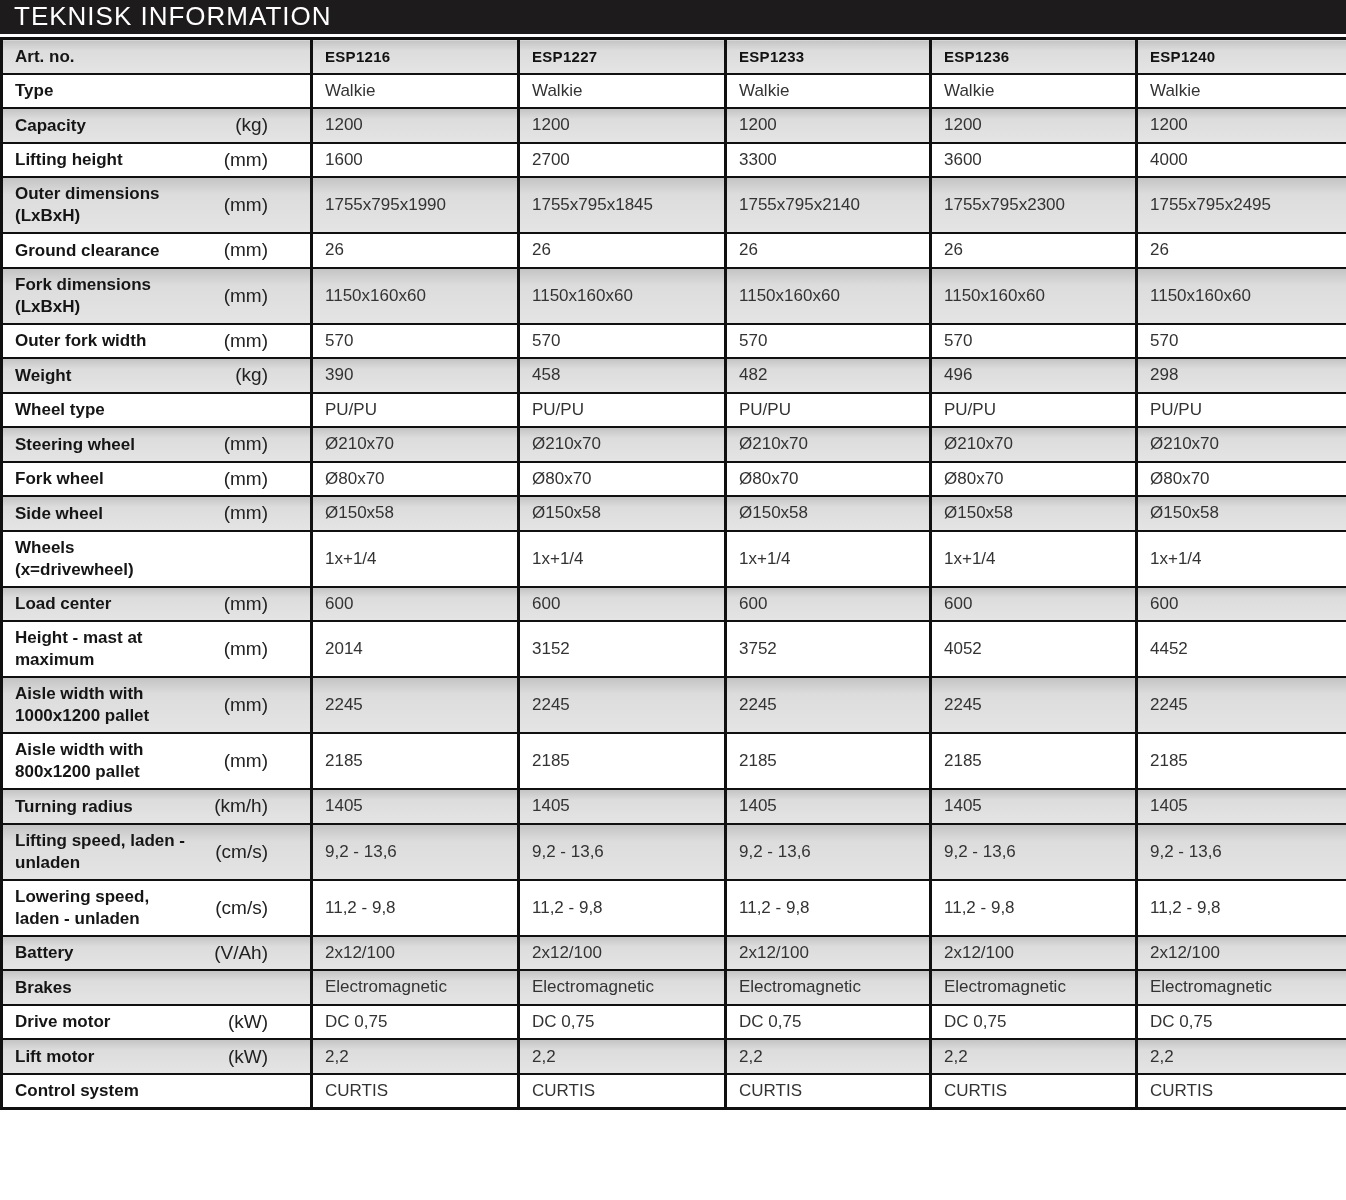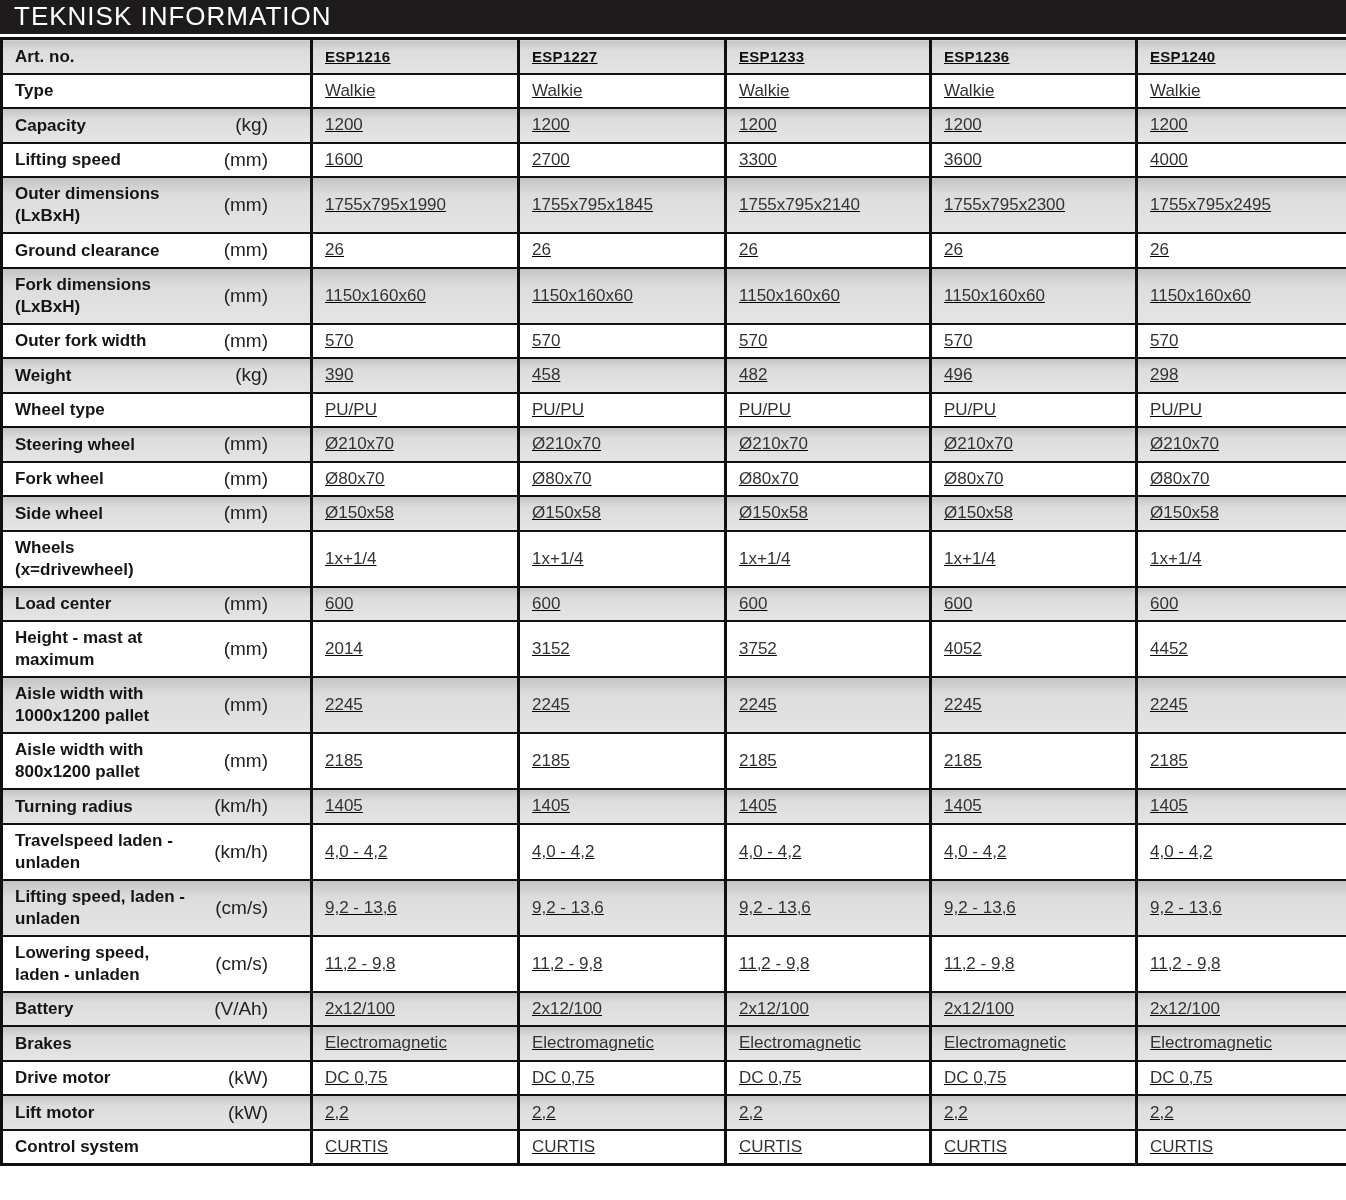--- a/index.html
+++ b/index.html
@@ -40,21 +40,21 @@
   col.c5{width:211px;}
   th,td{
     border-top:2px solid var(--border);
     border-bottom:2px solid var(--border);
     border-left:3px solid var(--border);
     border-right:3px solid var(--border);
     vertical-align:middle;
     padding:5px 4px 5px 12px;
     text-align:left;
   }
-  tr{height:33px;text-decoration:underline;}
+  tr{height:33px;}
   th.label-cell{
     position:relative;
     font-weight:bold;color:var(--label-ink);
     font-size:17px;line-height:22px;
   }
   th.label-cell .row-label{
     display:inline-block;max-width:170px;vertical-align:middle;
   }
   th.label-cell .unit{
     position:absolute;right:42px;top:50%;transform:translateY(-50%);
@@ -122,21 +122,21 @@
         </tr>
         <tr class="shade-gray">
           <th class="label-cell"><span class="row-label">Capacity</span><span class="unit">(kg)</span></th>
           <td class="value-cell">1200</td>
           <td class="value-cell">1200</td>
           <td class="value-cell">1200</td>
           <td class="value-cell">1200</td>
           <td class="value-cell">1200</td>
         </tr>
         <tr class="shade-white">
-          <th class="label-cell"><span class="row-label">Lifting speed</span><span class="unit">(mm)</span></th>
+          <th class="label-cell"><span class="row-label">Lifting height</span><span class="unit">(mm)</span></th>
           <td class="value-cell">1600</td>
           <td class="value-cell">2700</td>
           <td class="value-cell">3300</td>
           <td class="value-cell">3600</td>
           <td class="value-cell">4000</td>
         </tr>
         <tr class="shade-gray">
           <th class="label-cell"><span class="row-label">Outer dimensions (LxBxH)</span><span class="unit">(mm)</span></th>
           <td class="value-cell">1755x795x1990</td>
           <td class="value-cell">1755x795x1845</td>
@@ -249,28 +249,20 @@
           <td class="value-cell">2185</td>
         </tr>
         <tr class="shade-gray">
           <th class="label-cell"><span class="row-label">Turning radius</span><span class="unit">(km/h)</span></th>
           <td class="value-cell">1405</td>
           <td class="value-cell">1405</td>
           <td class="value-cell">1405</td>
           <td class="value-cell">1405</td>
           <td class="value-cell">1405</td>
         </tr>
-        <tr class="shade-white">
-          <th class="label-cell"><span class="row-label">Travelspeed laden - unladen</span><span class="unit">(km/h)</span></th>
-          <td class="value-cell">4,0 - 4,2</td>
-          <td class="value-cell">4,0 - 4,2</td>
-          <td class="value-cell">4,0 - 4,2</td>
-          <td class="value-cell">4,0 - 4,2</td>
-          <td class="value-cell">4,0 - 4,2</td>
-        </tr>
         <tr class="shade-gray">
           <th class="label-cell"><span class="row-label">Lifting speed, laden - unladen</span><span class="unit">(cm/s)</span></th>
           <td class="value-cell">9,2 - 13,6</td>
           <td class="value-cell">9,2 - 13,6</td>
           <td class="value-cell">9,2 - 13,6</td>
           <td class="value-cell">9,2 - 13,6</td>
           <td class="value-cell">9,2 - 13,6</td>
         </tr>
         <tr class="shade-white">
           <th class="label-cell"><span class="row-label">Lowering speed, laden - unladen</span><span class="unit">(cm/s)</span></th>

